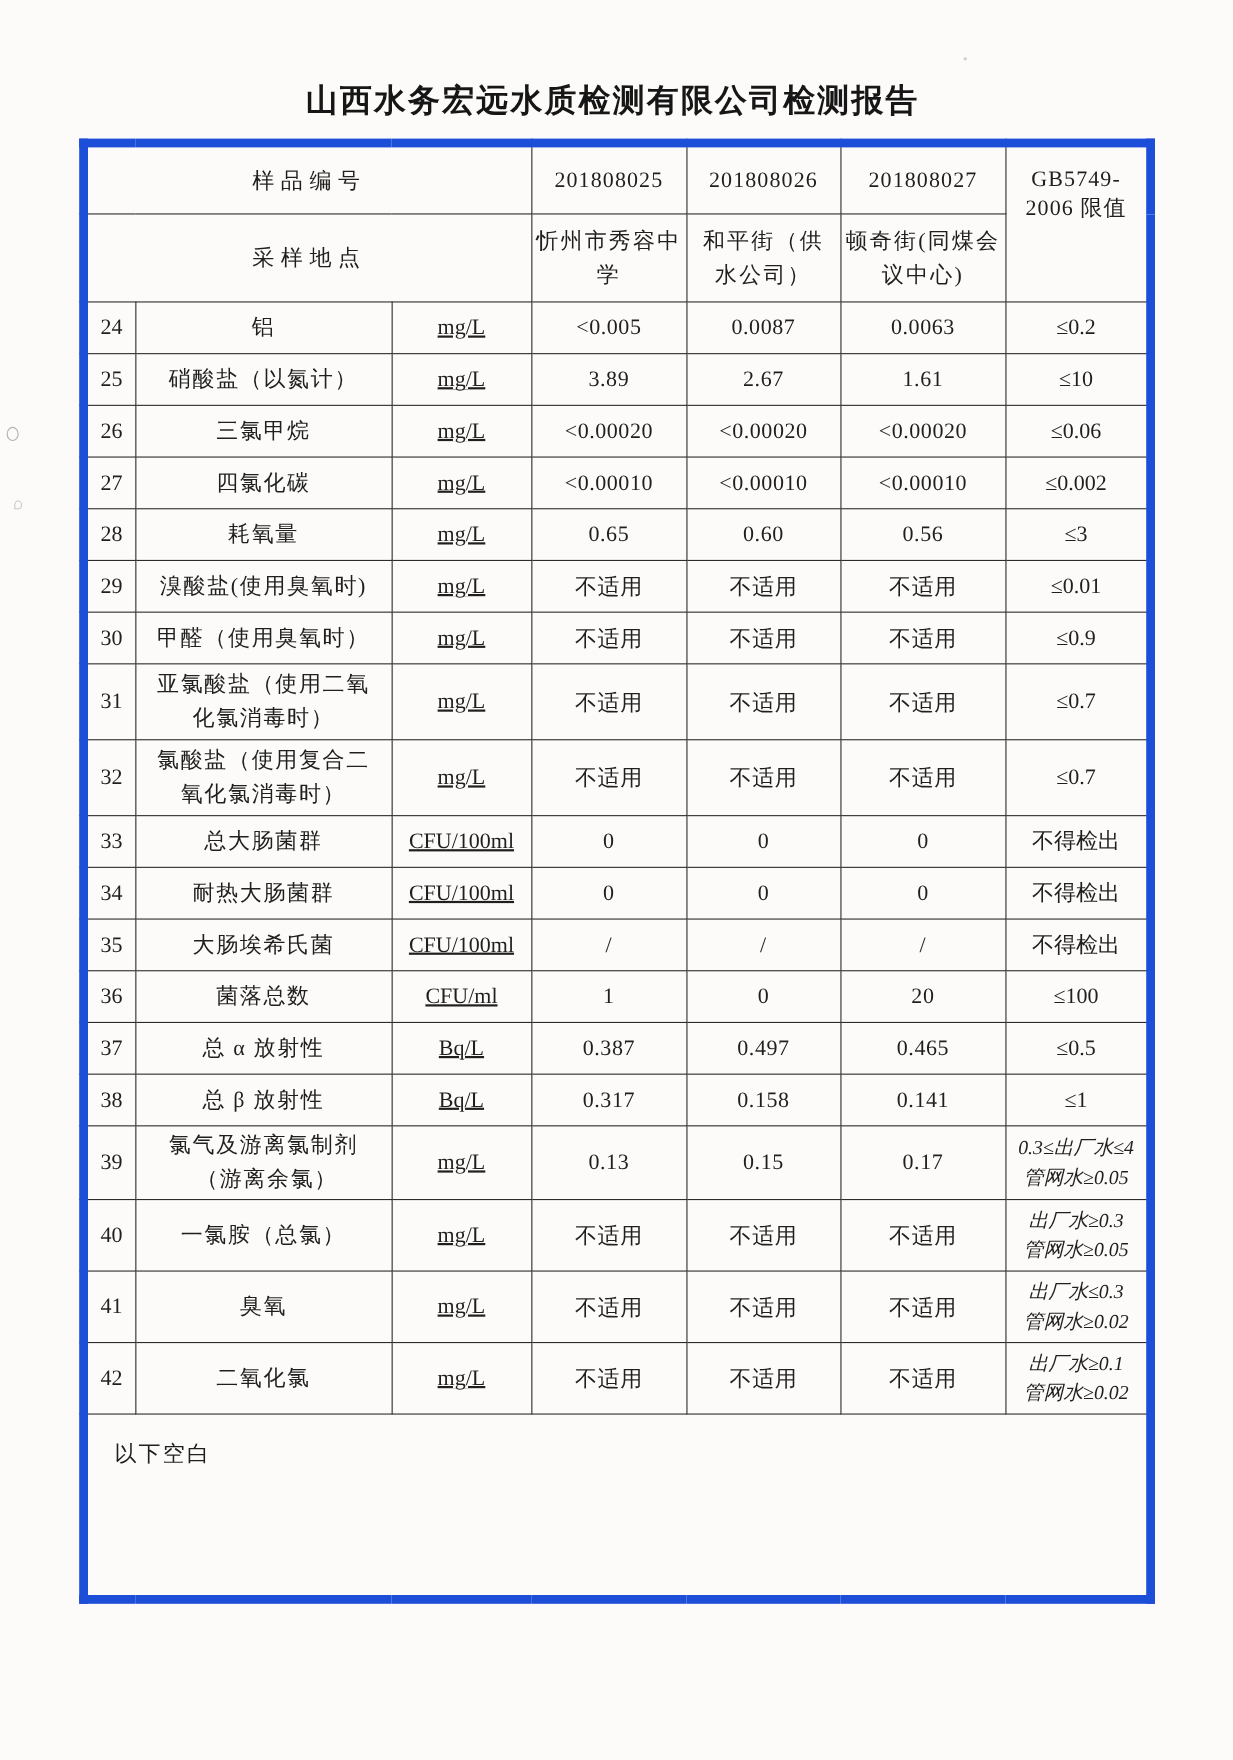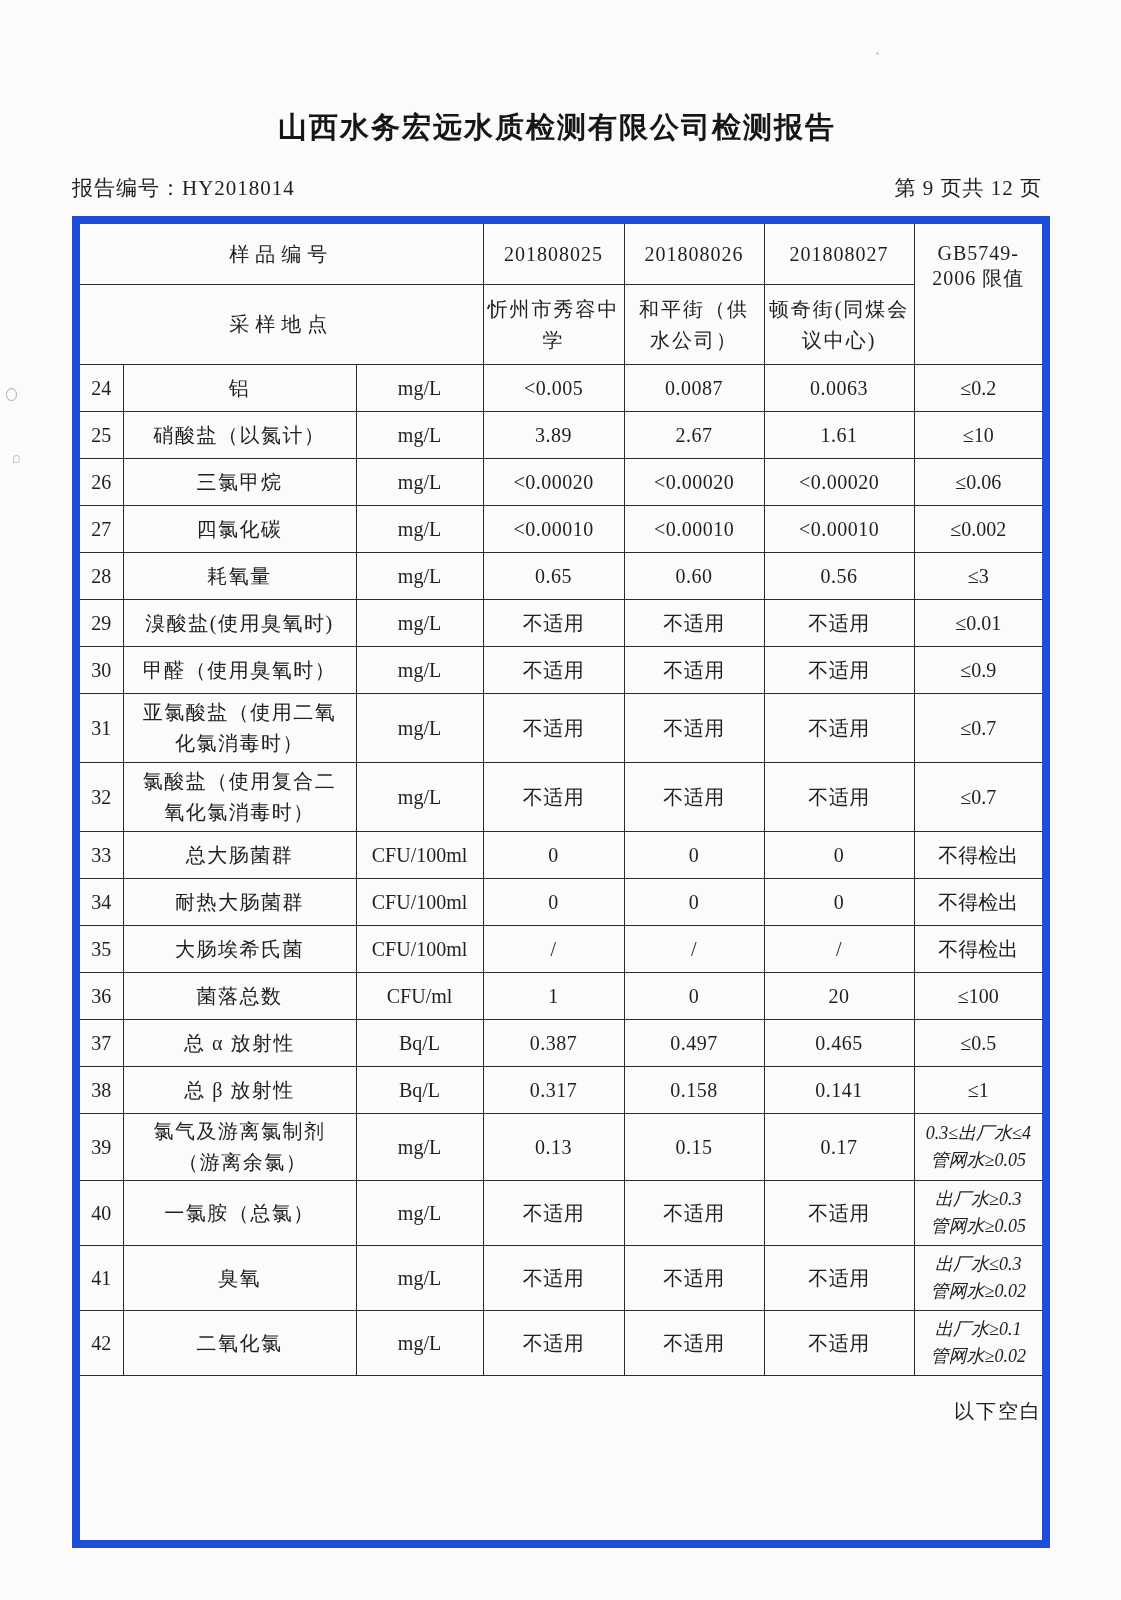--- a/index.html
+++ b/index.html
@@ -16,21 +16,21 @@
     overflow: hidden;
     font-family: "Liberation Serif", "DejaVu Serif", serif;
     color: #1f1f1f;
   }
   .content {
     width: 970px;
     margin: 0 auto 0 72px;
   }
   .doc-title {
     margin: 0;
-    padding-top: 108px;
+    padding-top: 72px;
     text-align: center;
     font-family: "Liberation Sans", "DejaVu Sans", sans-serif;
     font-weight: 700;
     font-size: 29px;
     letter-spacing: 2px;
     color: #161616;
   }
   .meta-row {
     display: flex;
     justify-content: space-between;
@@ -78,28 +78,28 @@
   tbody tr.small-limit td { height: 60px; }
   td.num { font-size: 20px; }
   td.name {
     text-align: left;
     padding-left: 25px;
     font-size: 20px;
     letter-spacing: 1.5px;
     white-space: pre-wrap;
     line-height: 1.55;
   }
-  td.unit { font-size: 19px; }
+  td.unit { font-size: 19px; text-decoration: underline; }
   td.val { font-size: 21px; letter-spacing: 0.5px; }
   td.limit { font-size: 20px; white-space: pre-wrap; line-height: 1.5; padding: 2px 2px; }
   tr.small-limit td.limit { font-size: 18px; letter-spacing: 0px; font-style: italic; }
   
   tfoot td.blank-cell {
     height: 142px;
-    text-align: right;
+    text-align: left;
     vertical-align: top;
     padding: 22px 0 0 24px;
     font-size: 20px;
     letter-spacing: 2px;
   }
   
   .speck { position: absolute; pointer-events: none; }
   .speck-ring {
     left: 6px; top: 388px;
     width: 9px; height: 11px;
@@ -126,24 +126,20 @@
 <body>
 
 <div class="sheet">
   <div class="speck speck-ring"></div>
   <div class="speck speck-dot"></div>
   <div class="speck speck-tiny"></div>
 
   <div class="content">
     <h1 class="doc-title">山西水务宏远水质检测有限公司检测报告</h1>
 
-    <div class="meta-row">
-      <span>报告编号：HY2018014</span>
-      <span>第 9 页共 12 页</span>
-    </div>
 
     <table class="results">
       <colgroup>
         <col style="width:47px">
         <col style="width:233px">
         <col style="width:127px">
         <col style="width:141px">
         <col style="width:140px">
         <col style="width:150px">
         <col style="width:132px">

